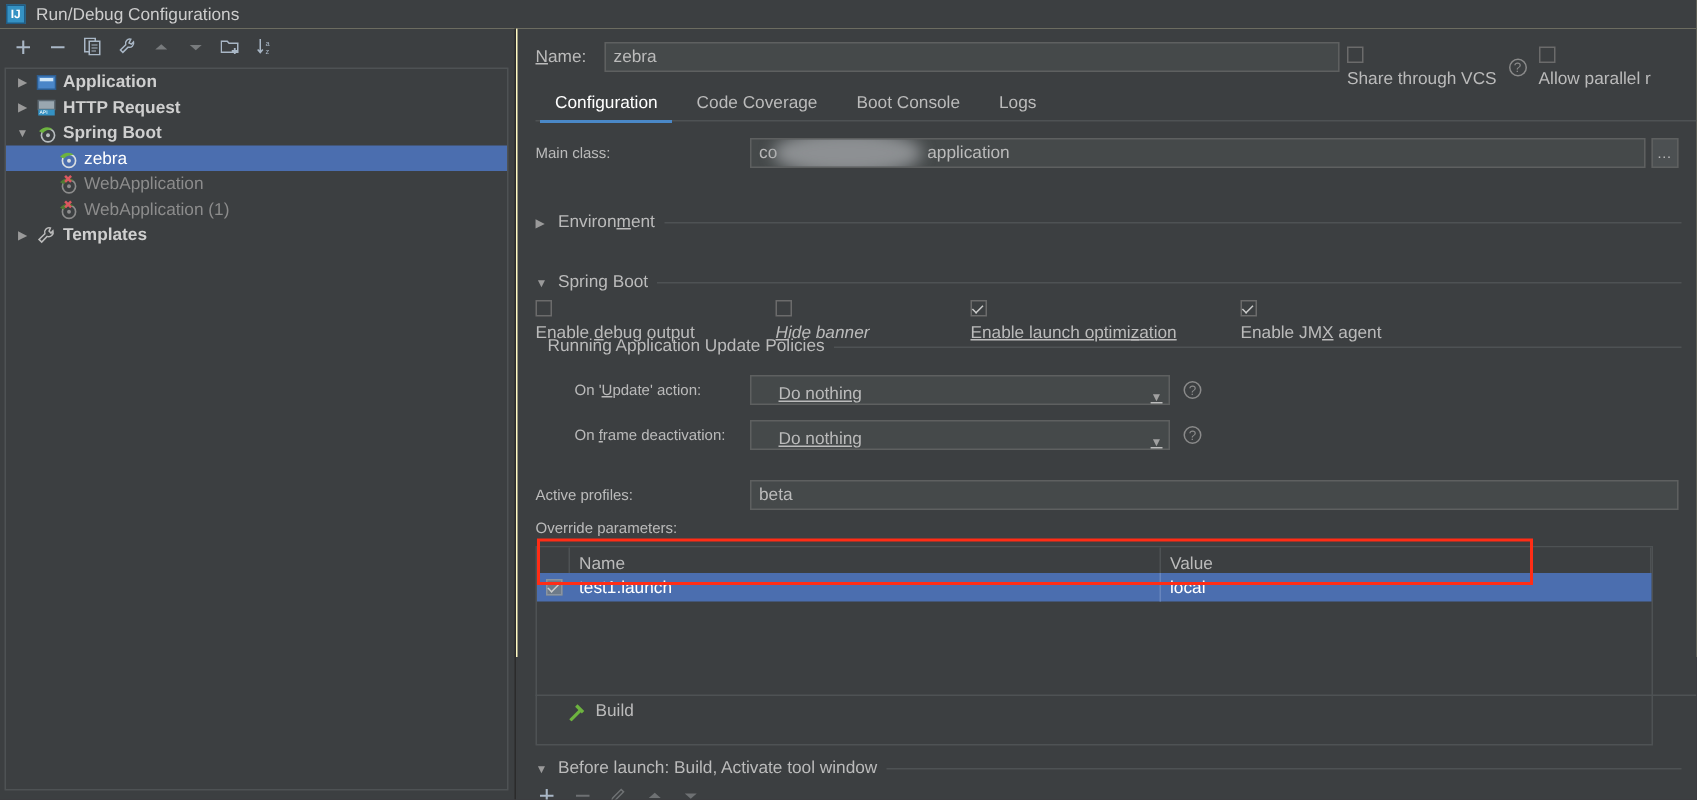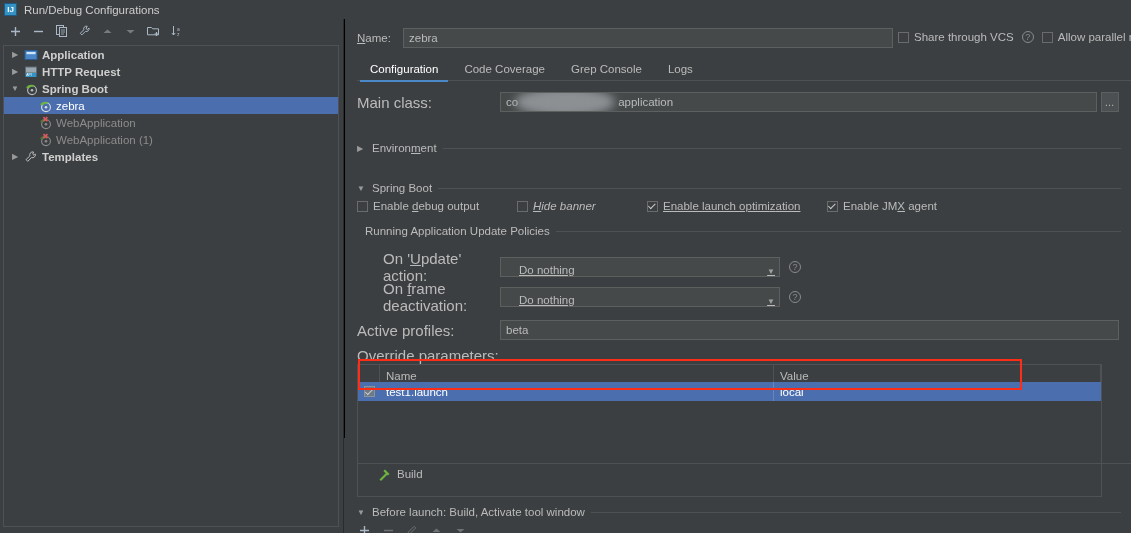--- a/index.html
+++ b/index.html
@@ -4,21 +4,21 @@
 <style>
   * { box-sizing: border-box; margin: 0; padding: 0; }
   html, body {
     width: 1131px; height: 533px;
     background: #3C3F41;
     font-family: "Liberation Sans", sans-serif;
     font-size: 11.5px;
     color: #BBBBBB;
     overflow: hidden;
   }
-  .dialog { position: relative; width: 1131px; height: 438px; background: #000000; }
+  .dialog { position: relative; width: 1131px; height: 438px; background: #fef9c3; }
 
   
   .titlebar {
     position: absolute; left: 0; top: 0; width: 1131px; height: 19px;
     background: #3C3F41; display: flex; align-items: center; gap: 7px;
     padding-left: 4px;
   }
   .ij-icon {
     width: 13px; height: 13px; background: #3592C4;
     border: 1px solid #1F5C85; display: flex; align-items: center;
@@ -85,21 +85,21 @@
   .cb {
     width: 11px; height: 11px; flex: 0 0 11px; background: #3C3F41;
     border: 1px solid #6B6B6B; display: inline-flex;
     align-items: center; justify-content: center;
   }
   .cb.checked::after {
     content: ''; display: block; width: 6px; height: 3px;
     border-left: 1.6px solid #CCCCCC; border-bottom: 1.6px solid #CCCCCC;
     transform: rotate(-45deg) translate(0px, -1px);
   }
-  .cb-wrap { display: inline-flex; align-items: center; gap: 5px; }
+  .cb-wrap { display: inline-flex; align-items: flex-start; gap: 5px; flex-direction: column; }
   .help-icon {
     width: 12px; height: 12px; border: 1px solid #8A8A8A; border-radius: 50%;
     color: #8A8A8A; font-size: 9px; display: inline-flex;
     align-items: center; justify-content: center; line-height: 1;
   }
 
   
   .tabs {
     position: absolute; left: 12px; top: 38px; width: 774px; height: 24px;
     display: flex; align-items: center; gap: 0;
@@ -111,21 +111,21 @@
   }
   .tab.active { color: #FFFFFF; }
   .tab.active::after {
     content: ''; position: absolute; left: 3px; right: 3px; bottom: -1px;
     height: 2px; background: #4A88C7;
   }
 
   .content { position: absolute; left: 0; top: 63px; width: 786px; height: 451px; }
 
   .field-row { position: absolute; display: flex; align-items: center; }
-  .field-label { font-size: 15px; color: #BBBBBB; }
+  .field-label { font-size: 10px; color: #BBBBBB; }
 
   .browse-btn {
     width: 18px; height: 20px; background: #4C5052; border: 1px solid #5E6060;
     color: #BBBBBB; font-size: 10px; display: flex; align-items: center;
     justify-content: center; letter-spacing: 1px;
   }
 
   
   .sep-header {
     position: absolute; display: flex; align-items: center; gap: 6px;
@@ -351,21 +351,21 @@
       <span class="help-icon">?</span>
       <span class="cb-wrap">
         <span class="cb"></span>
         <span>Allow parallel r</span>
       </span>
     </div>
 
     <div class="tabs">
       <div class="tab active">Configuration</div>
       <div class="tab">Code Coverage</div>
-      <div class="tab">Grep Console</div>
+      <div class="tab">Boot Console</div>
       <div class="tab">Logs</div>
     </div>
 
     <div class="content">
 
       <div class="field-row" style="left:12px; top:10px;">
         <div class="field-label" style="width:143px;">Main class:</div>
         <div class="text-input" style="width:597px; position:relative; overflow:hidden;">
           <span>co</span>
           <span style="display:inline-block;width:100px;"></span>

